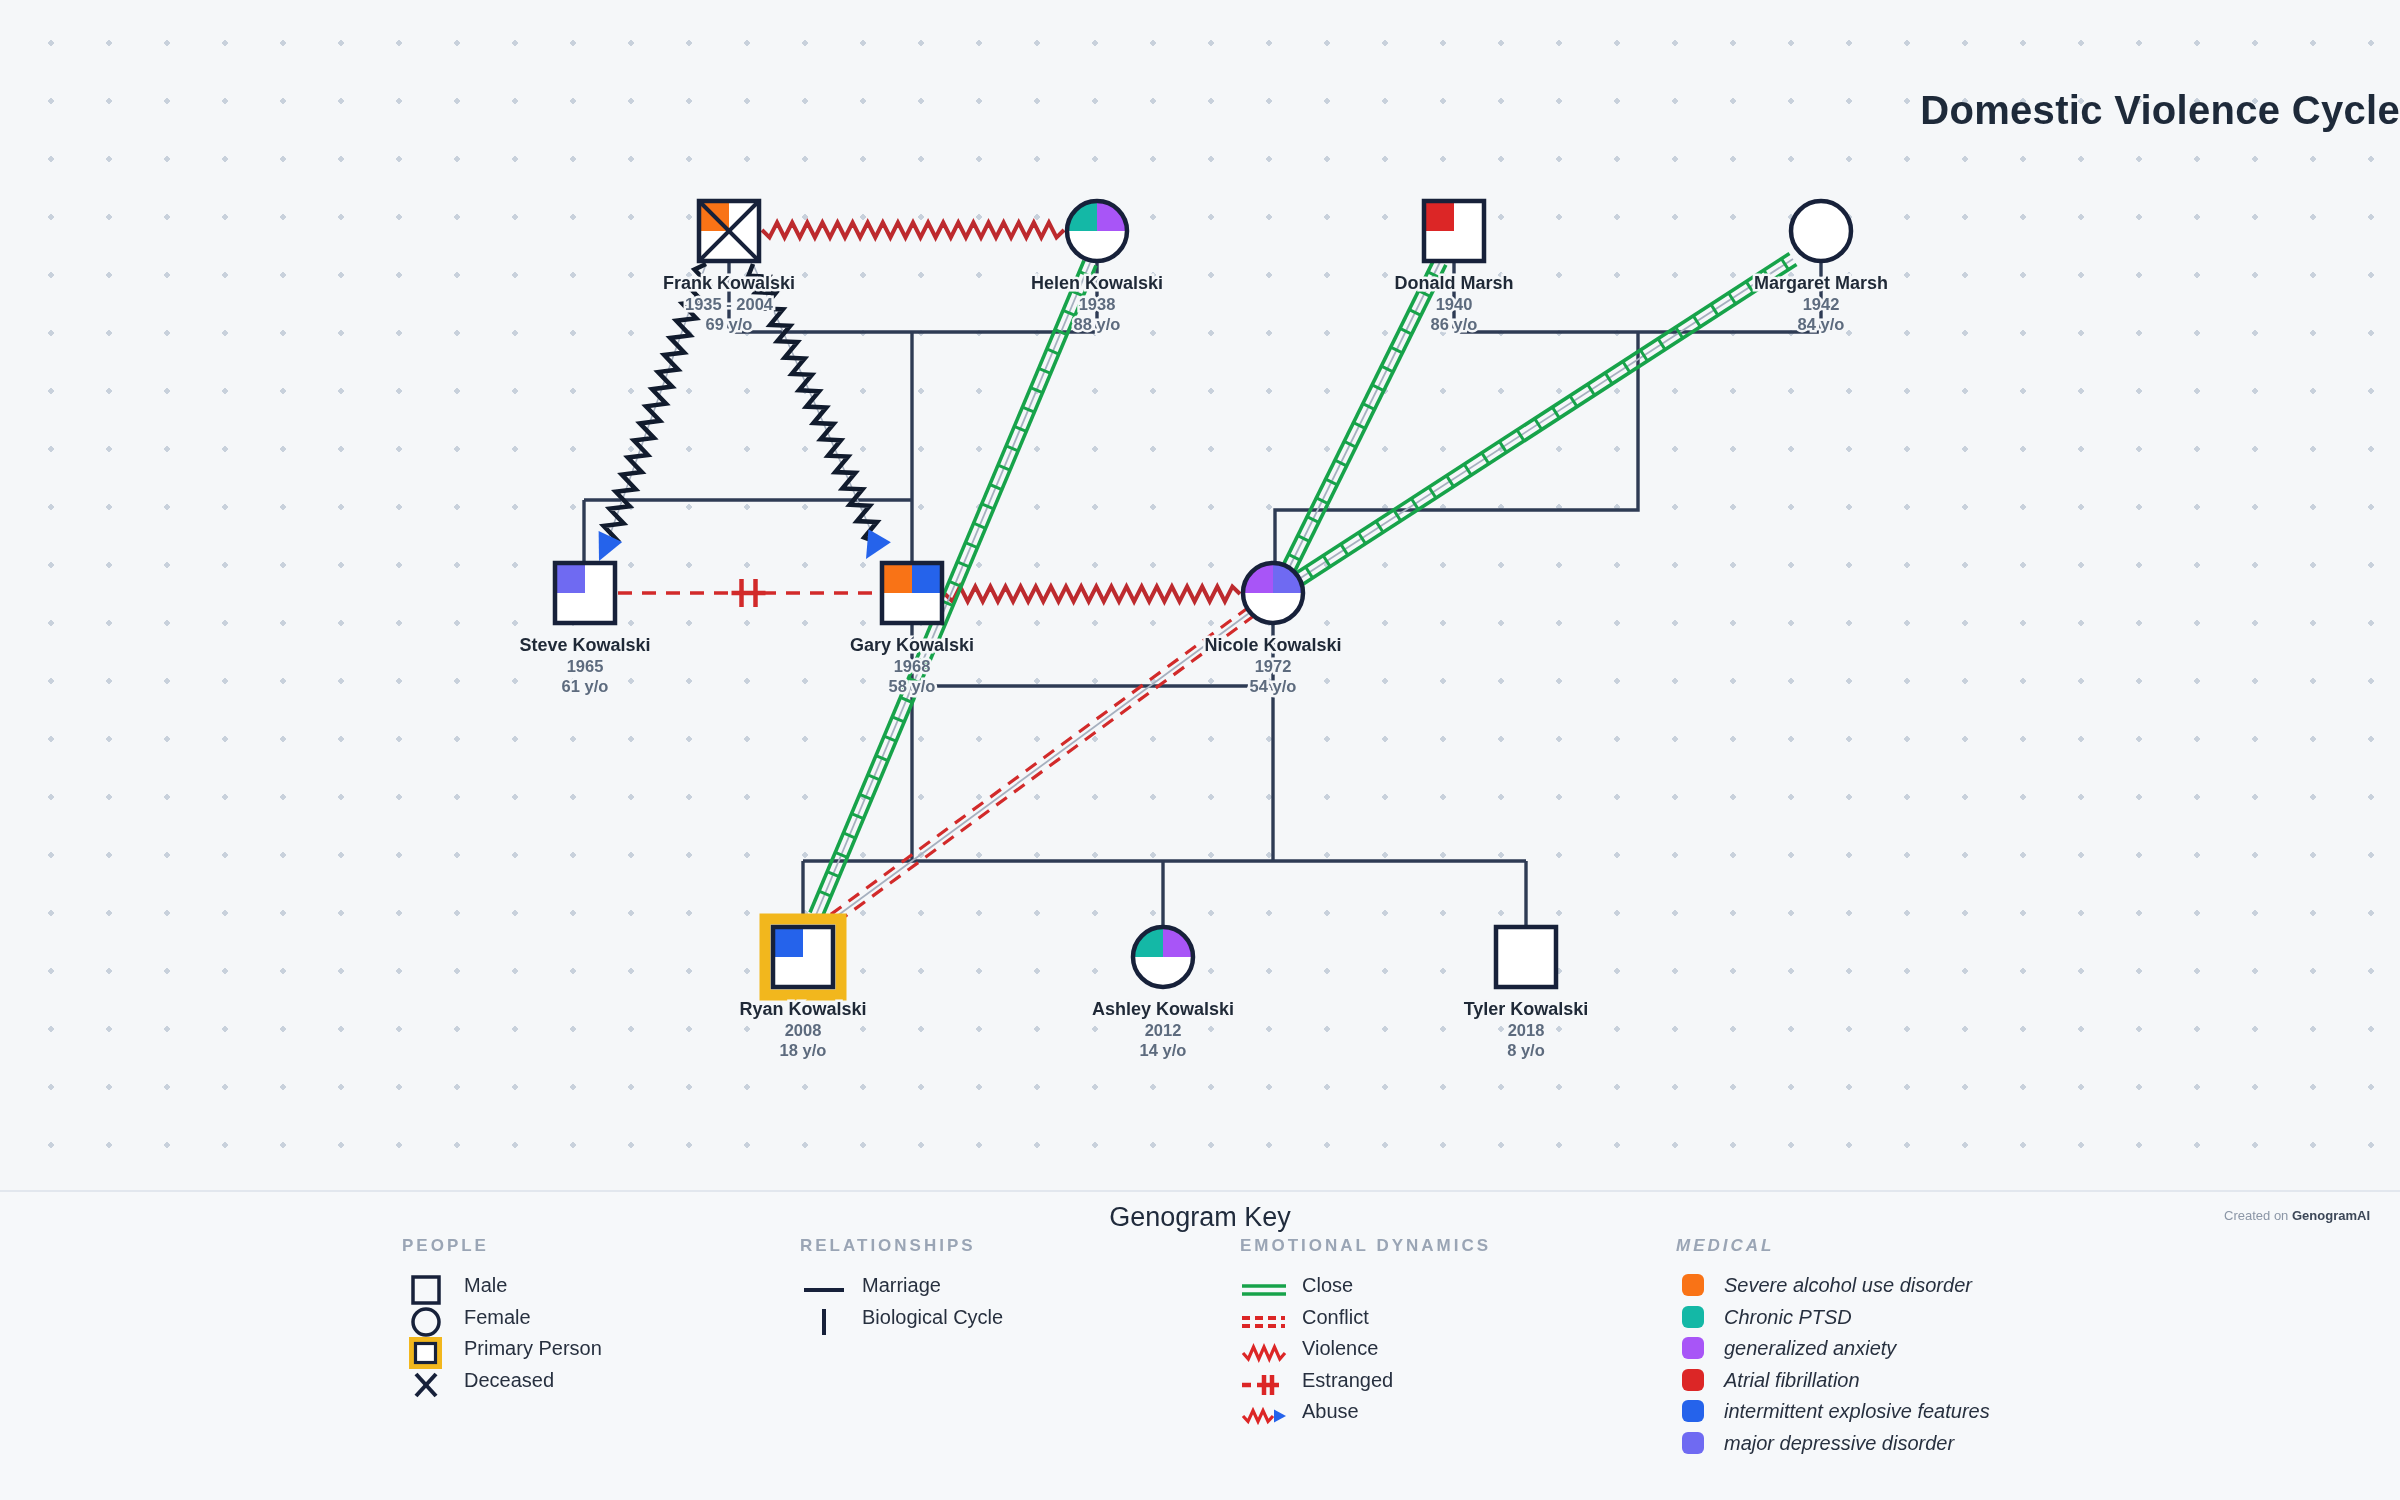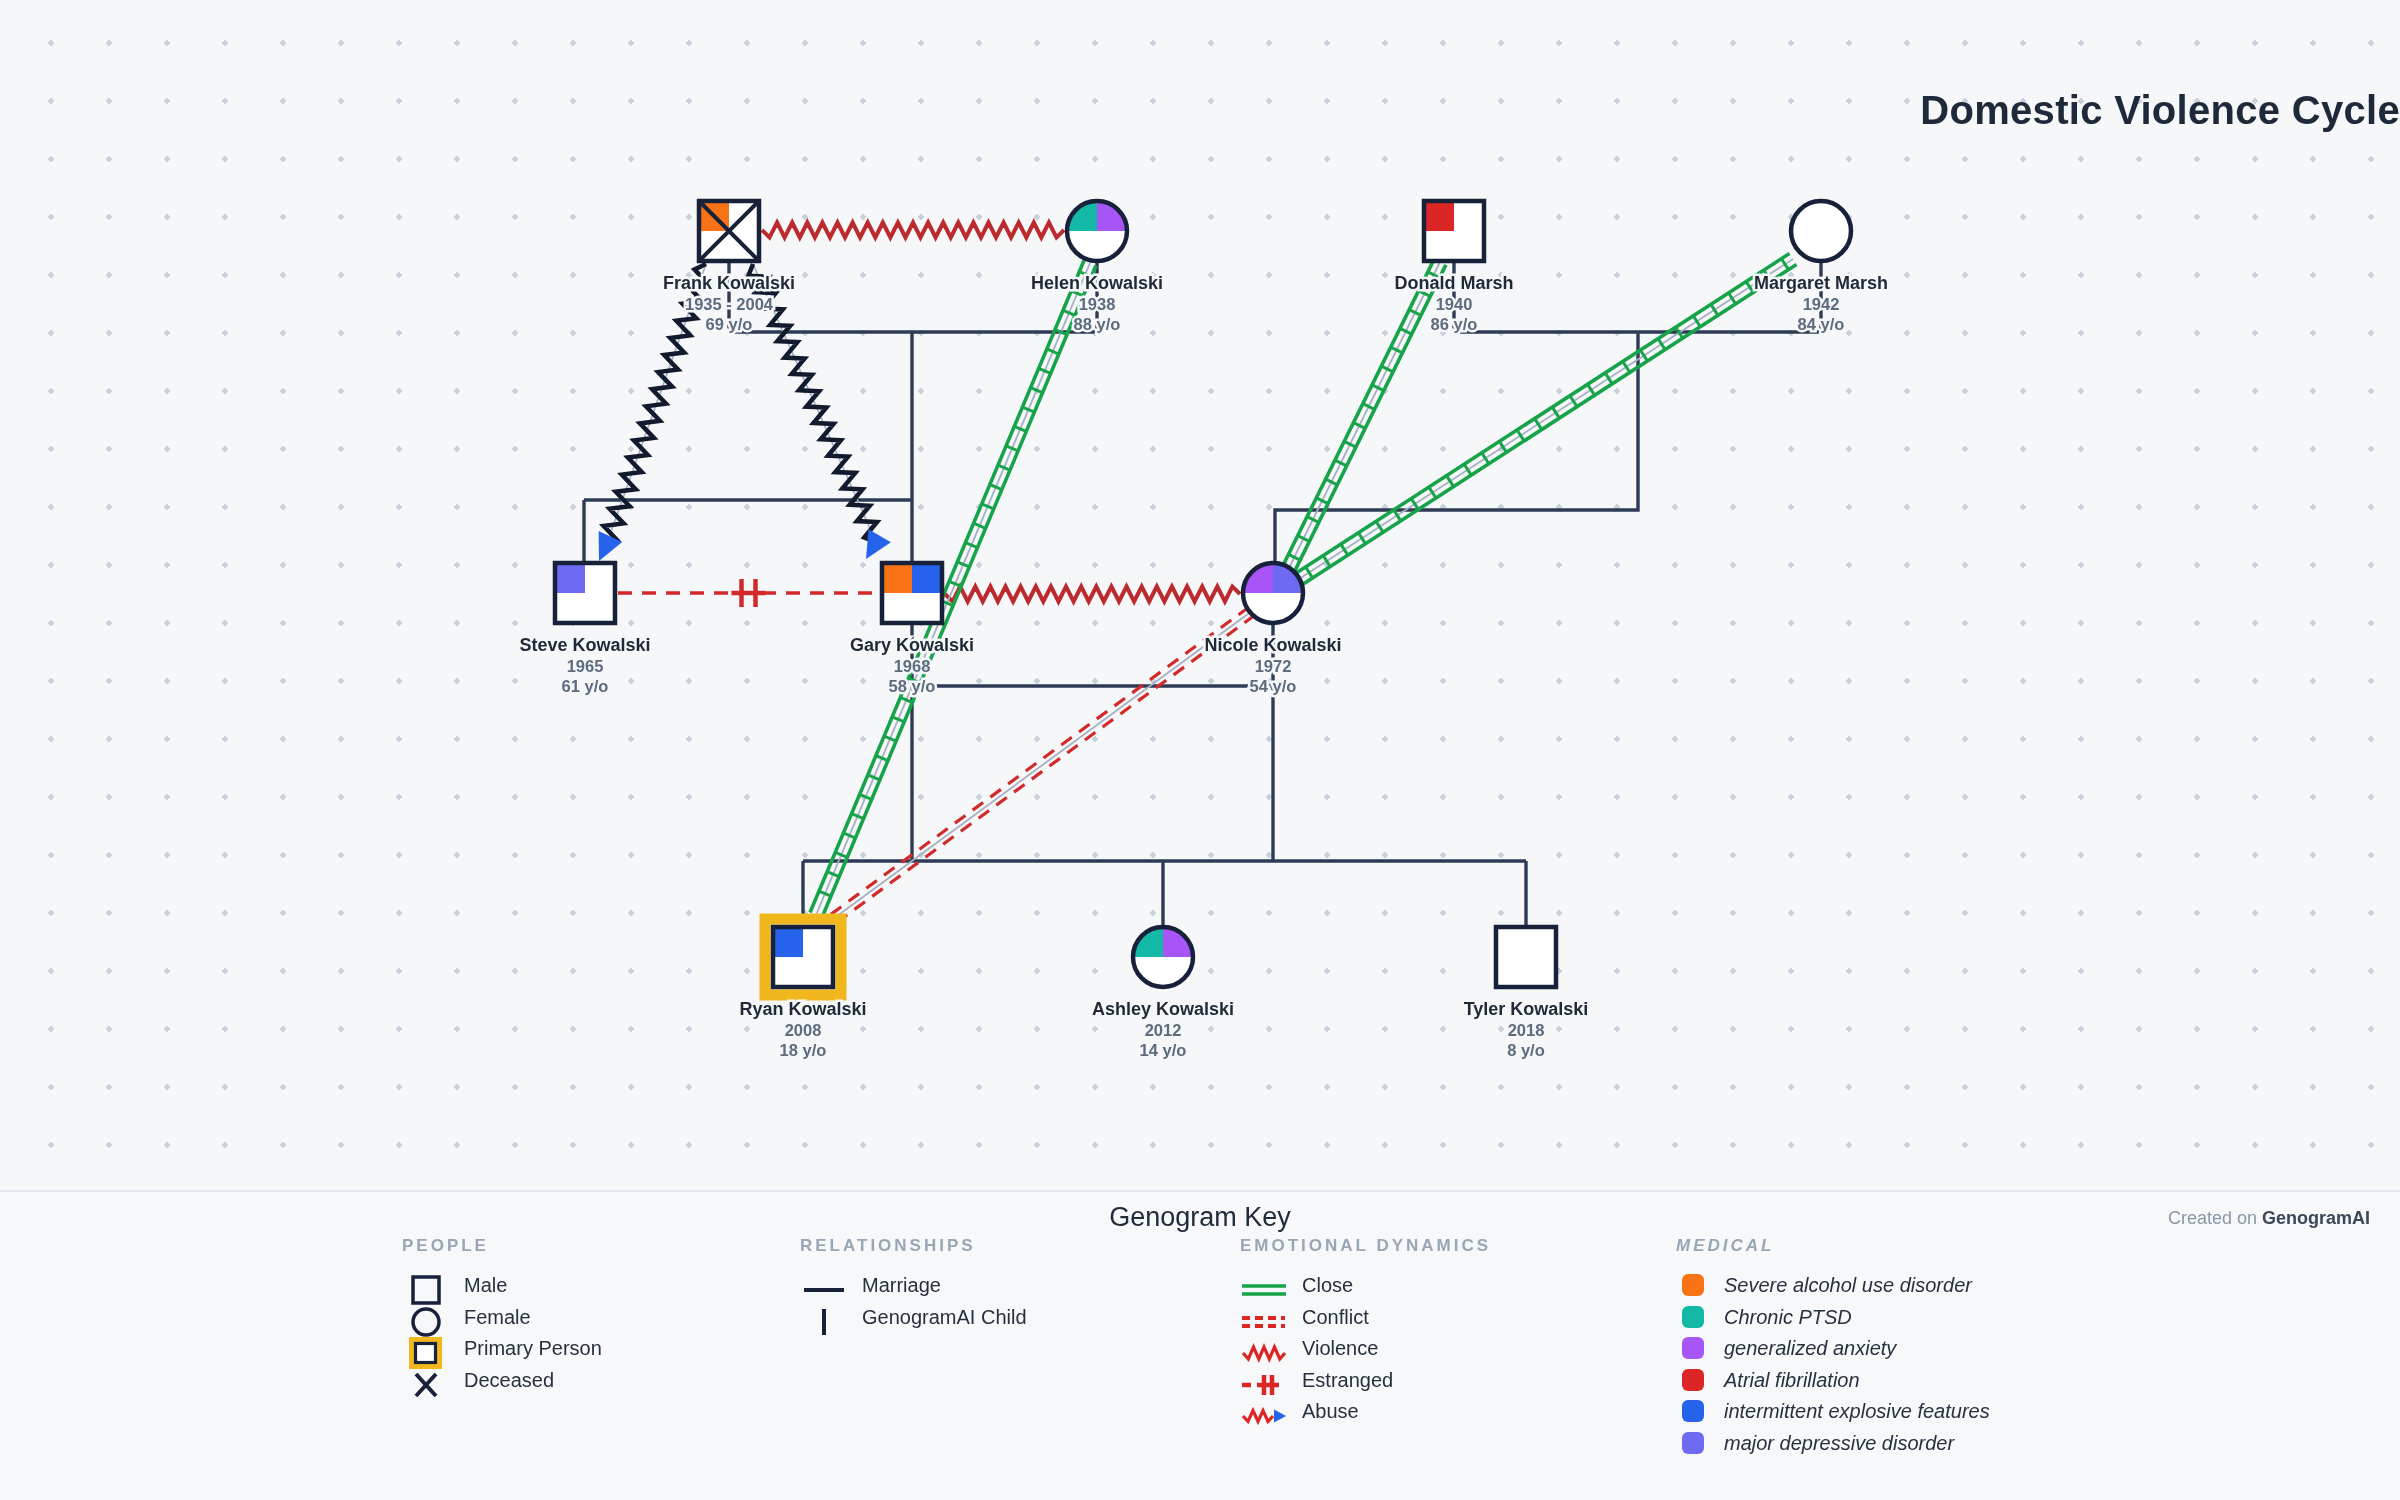--- a/index.html
+++ b/index.html
@@ -13,21 +13,21 @@
   #genogram-svg{position:absolute;left:0;top:0;}
 
   #diagram-title{position:absolute;left:0;top:88px;width:100%;text-align:right;
     font-size:40px;font-weight:700;color:#1e2a3a;letter-spacing:.3px;pointer-events:none;}
 
   
   #key{position:absolute;left:0;top:1190px;width:2400px;height:310px;background:#f6f8fa;
     border-top:2px solid #e2e7ee;}
   #key-heading{position:absolute;left:0;top:10px;width:100%;text-align:center;
     font-size:27px;font-weight:400;color:#202b3c;}
-  #credit{position:absolute;right:30px;top:16px;font-size:18px;color:#8b96a6;}
+  #credit{position:absolute;right:30px;top:16px;font-size:13px;color:#8b96a6;}
   #credit b{color:#3c4757;}
 
   .key-col{position:absolute;top:44px;}
   .key-col h3{margin:0 0 18px 0;font-size:17px;font-weight:700;color:#9aa5b5;letter-spacing:3px;}
   .key-col ul{list-style:none;margin:0;padding:0;}
   .key-col li{display:flex;align-items:flex-start;height:31.5px;}
   .key-col li .sw{flex:0 0 auto;display:flex;align-items:center;justify-content:center;}
   .key-col li .lbl{font-size:20px;color:#27303f;margin-left:14px;white-space:nowrap;}
   #col-people{left:402px;}
   #col-relationships{left:800px;}
@@ -317,21 +317,21 @@
               </svg>
             </span>
             <span class="lbl">Marriage</span>
           </li>
           <li>
             <span class="sw">
               <svg width="48" height="32" viewBox="0 0 48 32">
                 <line x1="24" y1="3" x2="24" y2="29" stroke="#17213a" stroke-width="4"></line>
               </svg>
             </span>
-            <span class="lbl">GenogramAI Child</span>
+            <span class="lbl">Biological Cycle</span>
           </li>
         </ul>
     </div>
     <div class="key-col" id="col-emotional">
       <h3>EMOTIONAL DYNAMICS</h3>
       <ul>
           <li>
             <span class="sw">
               <svg width="48" height="32" viewBox="0 0 48 32">
                 <line x1="2" y1="12" x2="46" y2="12" stroke="#17a34a" stroke-width="3.5"></line>

